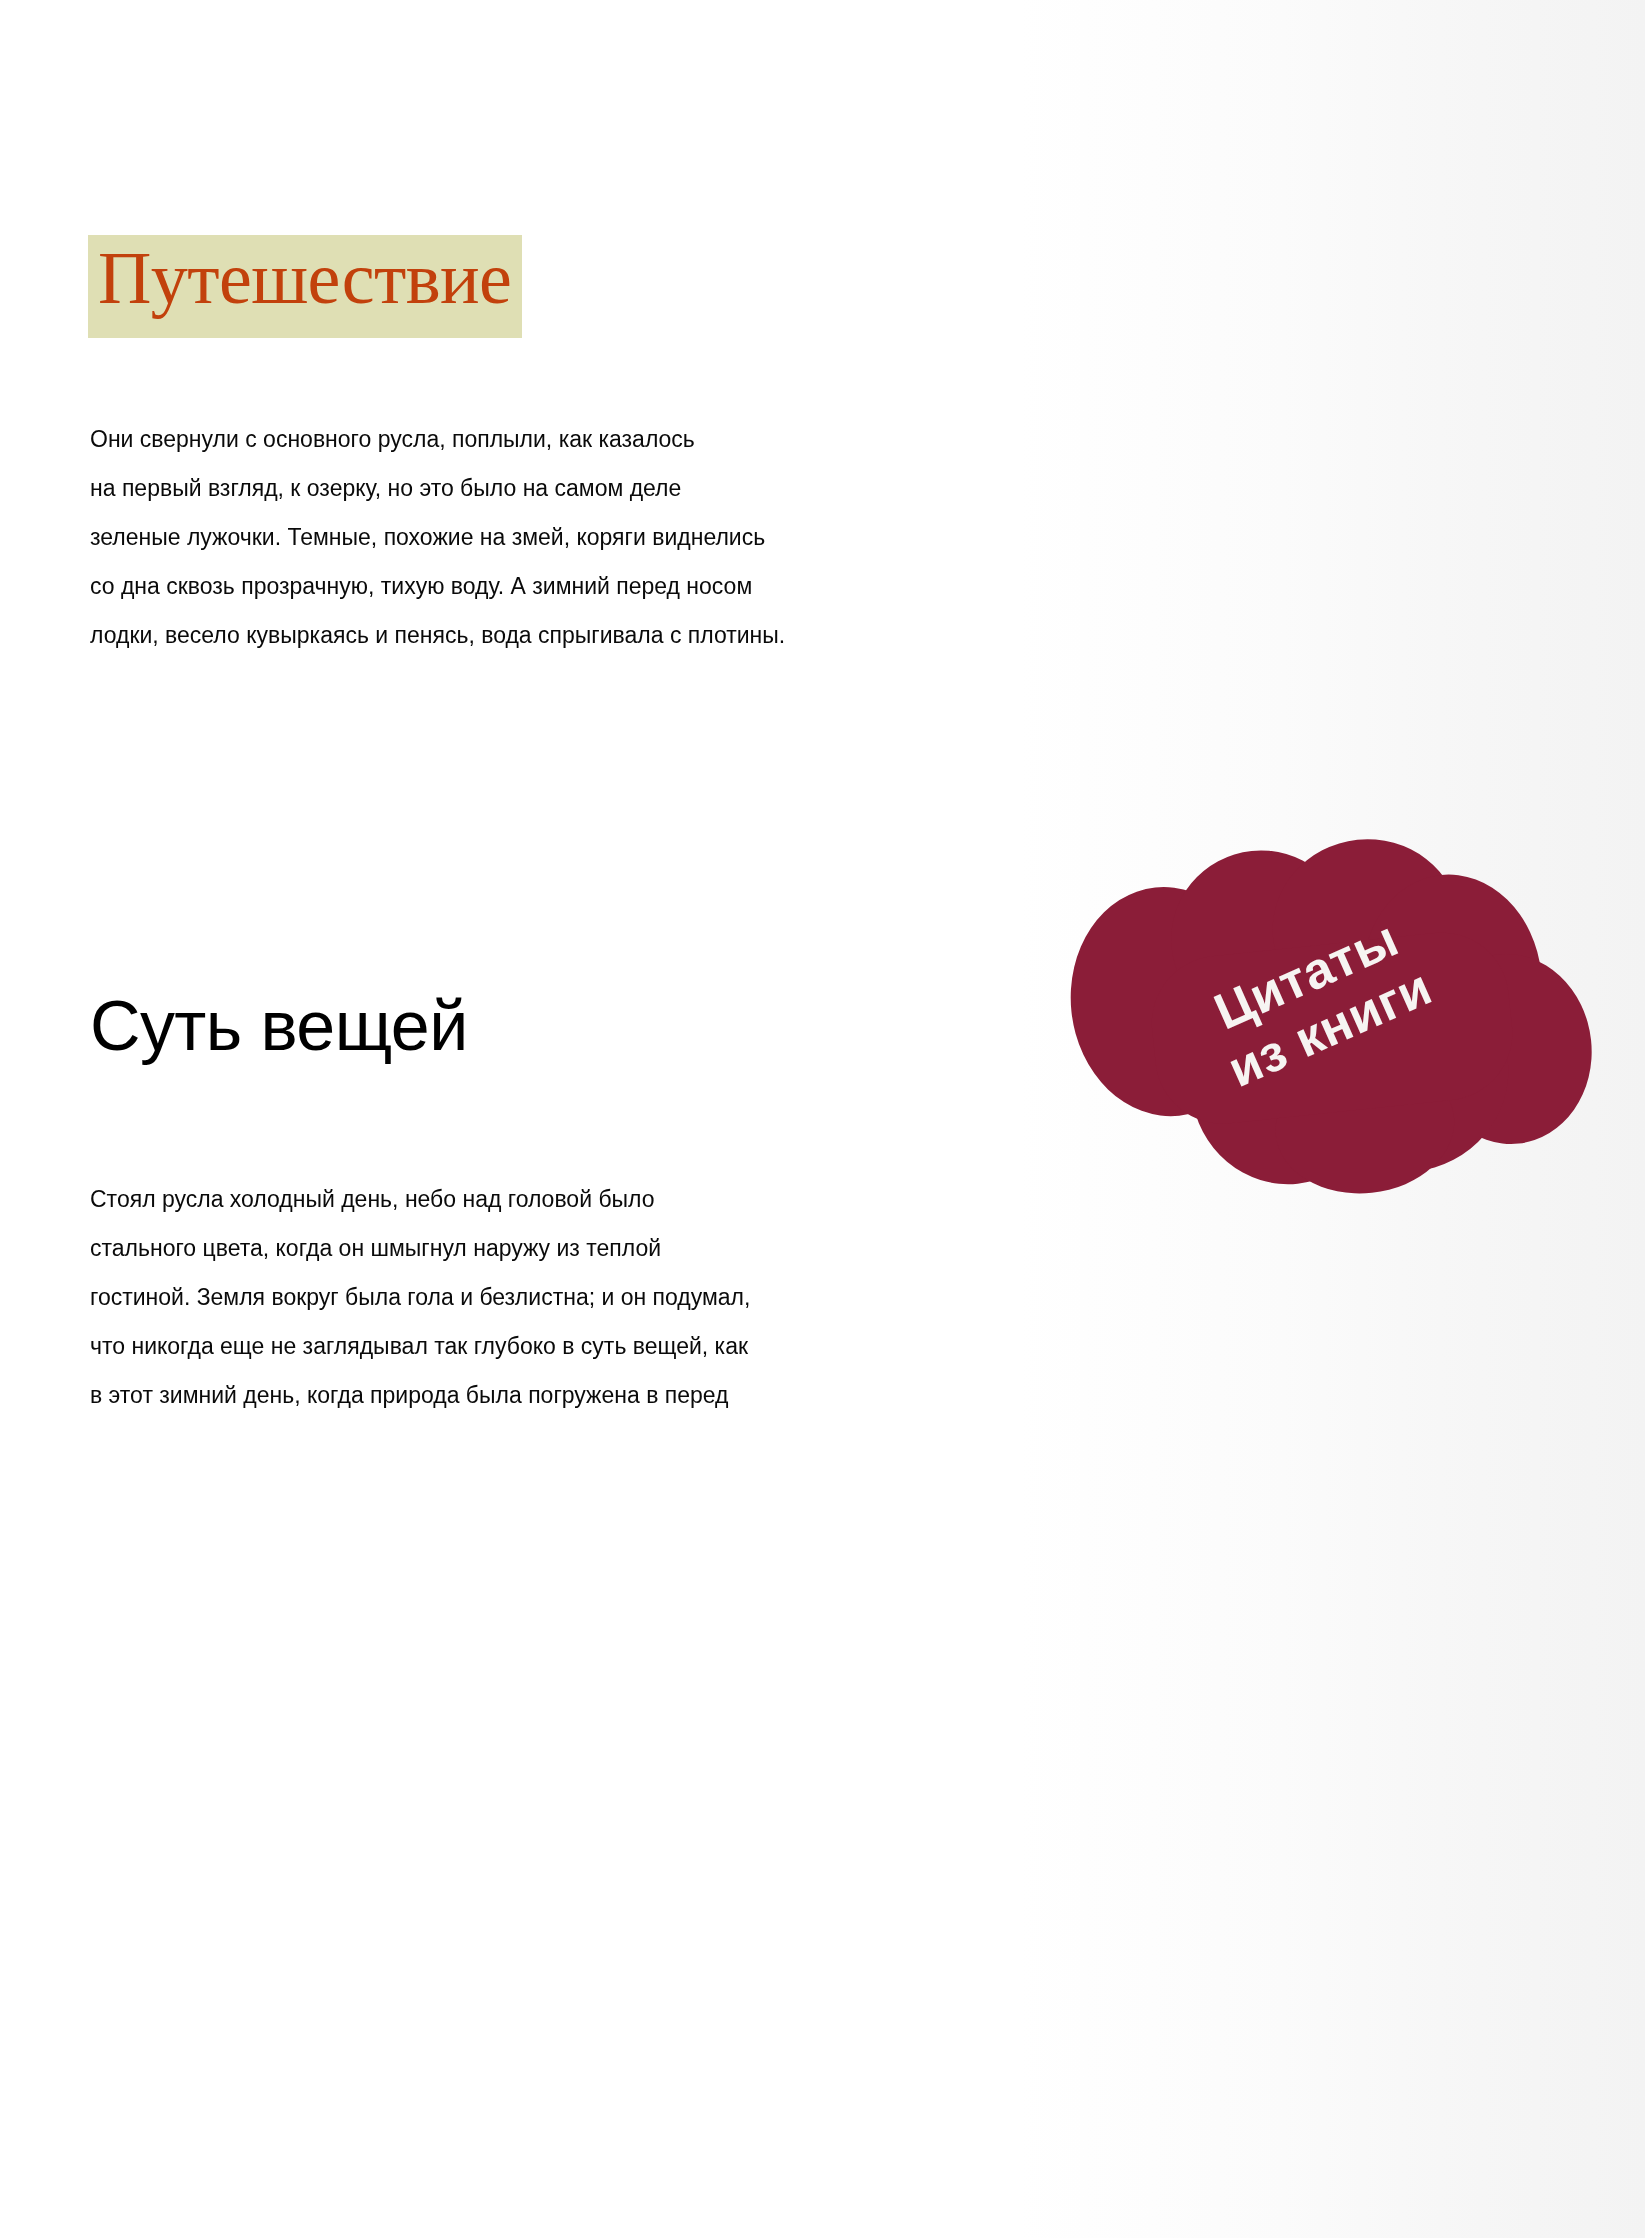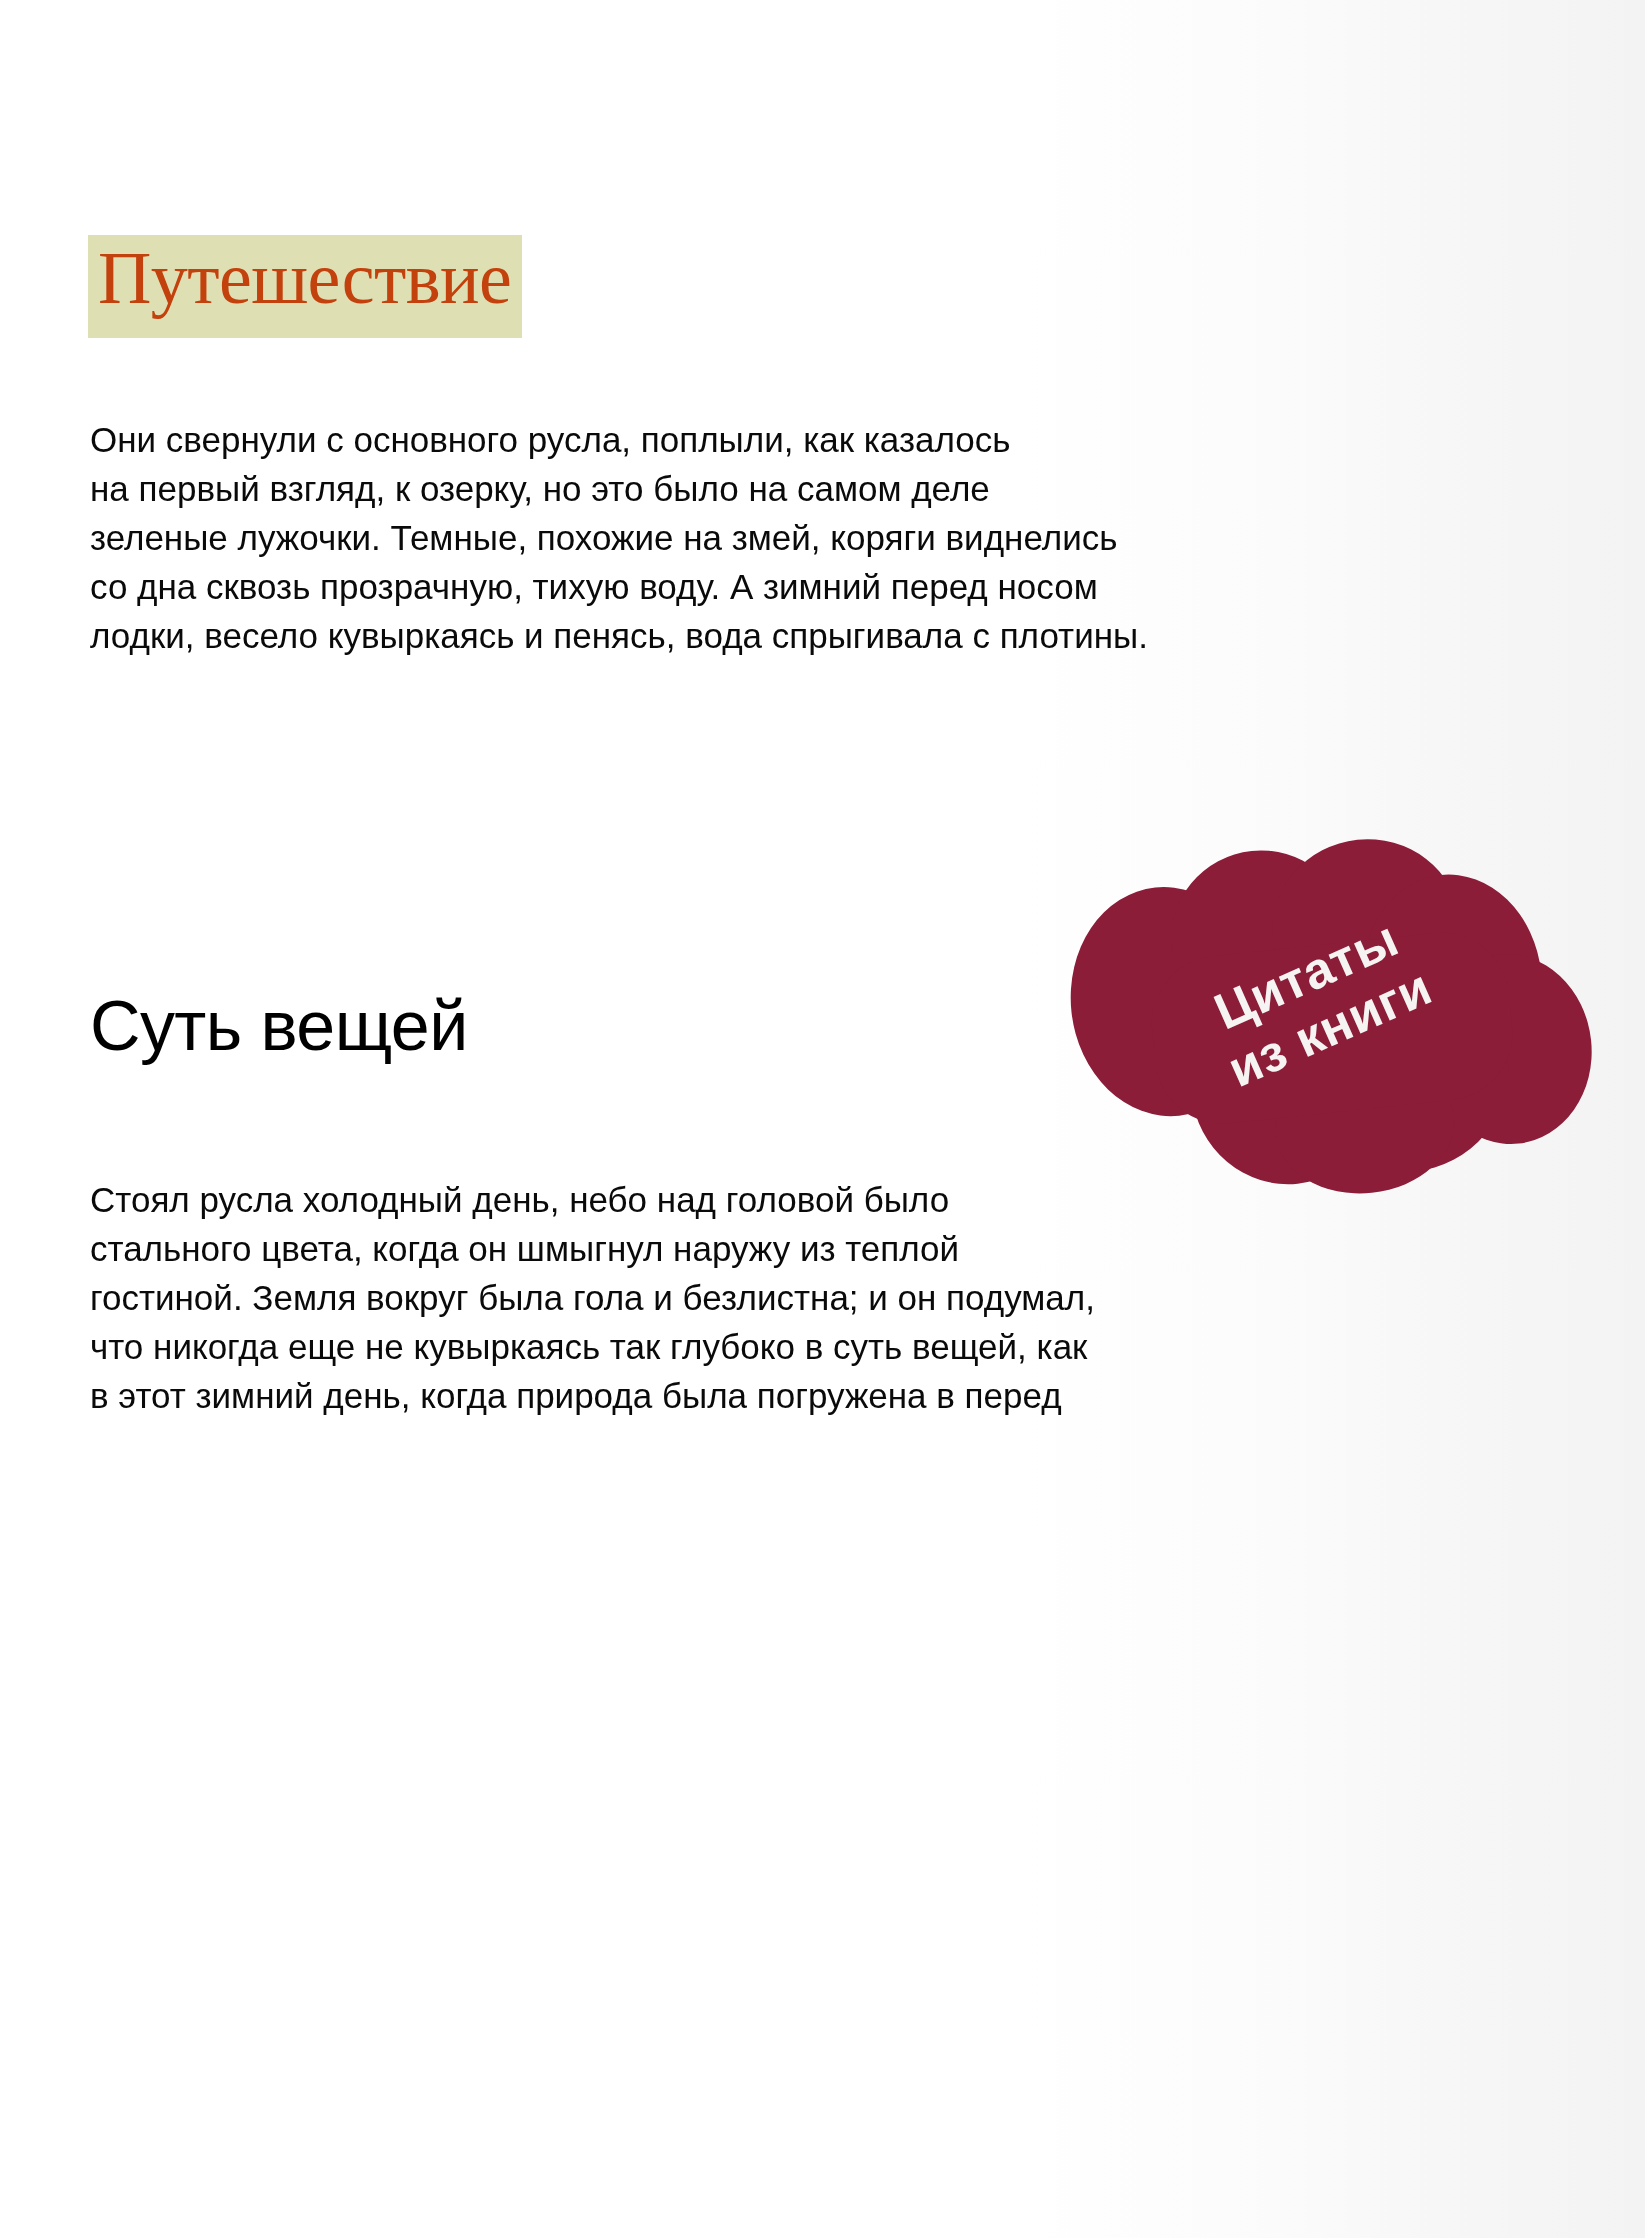--- a/index.html
+++ b/index.html
@@ -63,21 +63,21 @@
     line-height: 1.0;
     color: #000000;
     white-space: nowrap;
     letter-spacing: -0.6px;
   }
 
   .body-copy {
     position: absolute;
     left: 90px;
     font-family: "Liberation Sans", sans-serif;
-    font-size: 35px;
+    font-size: 23px;
     line-height: 49px;
     color: #0a0a0a;
     white-space: nowrap;
     font-stretch: condensed;
   }
   .body-copy.p1 { top: 415px; }
   .body-copy.p2 { top: 1175px; }
 
   .body-copy .ln { display: block; }
 
@@ -154,18 +154,18 @@
       </div>
     </div>
   </div>
 
   <div class="plain-title">Суть вещей</div>
 
   <div class="body-copy p2">
     <span class="ln">Стоял русла холодный день, небо над головой было</span>
     <span class="ln">стального цвета, когда он шмыгнул наружу из теплой</span>
     <span class="ln">гостиной. Земля вокруг была гола и безлистна; и он подумал,</span>
-    <span class="ln">что никогда еще не кувыркаясь так глубоко в суть вещей, как</span>
+    <span class="ln">что никогда еще не заглядывал так глубоко в суть вещей, как</span>
     <span class="ln">в этот зимний день, когда природа была погружена в перед</span>
   </div>
 
 </div>
 
 
 </body></html>

